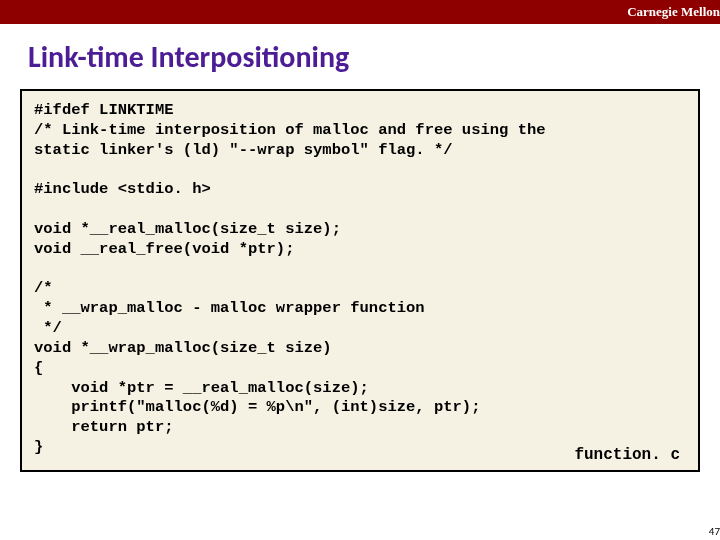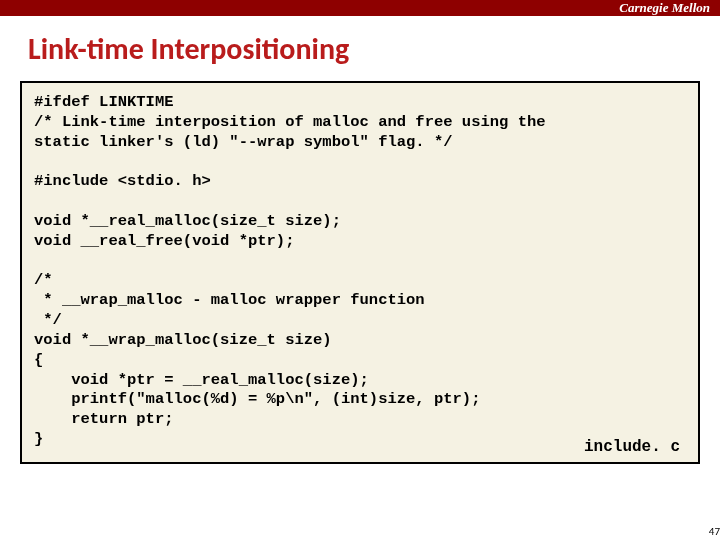--- a/index.html
+++ b/index.html
@@ -6,39 +6,37 @@
   body {
     width: 720px;
     height: 540px;
     background: #fff;
     font-family: Calibri, Arial, sans-serif;
     position: relative;
     overflow: hidden;
   }
   .header-bar {
     width: 100%;
-    height: 16px;
+    height: 24px;
     background: #8e0000;
     display: flex;
     justify-content: flex-end;
     align-items: center;
-    padding-right: 10px;
-    font-style: italic;
   }
   .header-bar span {
     color: #fff;
     font-family: "Times New Roman", serif;
     font-weight: bold;
     font-size: 13px;
   }
   .title {
     font-family: Calibri, Arial, sans-serif;
     font-weight: bold;
     font-size: 30px;
-    color: #b91c1c;
+    color: #4c1d95;
     padding: 14px 0 14px 28px;
   }
   .code-box {
     margin: 0 20px 0 20px;
     border: 2px solid #000;
     background: #f5f2e3;
     padding: 10px 12px 8px 12px;
     position: relative;
     height: 383px;
   }
@@ -88,16 +86,16 @@
 
 /*
  * __wrap_malloc - malloc wrapper function
  */
 void *__wrap_malloc(size_t size)
 {
     void *ptr = __real_malloc(size);
     printf("malloc(%d) = %p\n", (int)size, ptr);
     return ptr;
 }</pre>
-  <div class="filename">include. c</div>
+  <div class="filename">function. c</div>
 </div>
 
 <div class="page-num">47</div>
 
 </body></html>

